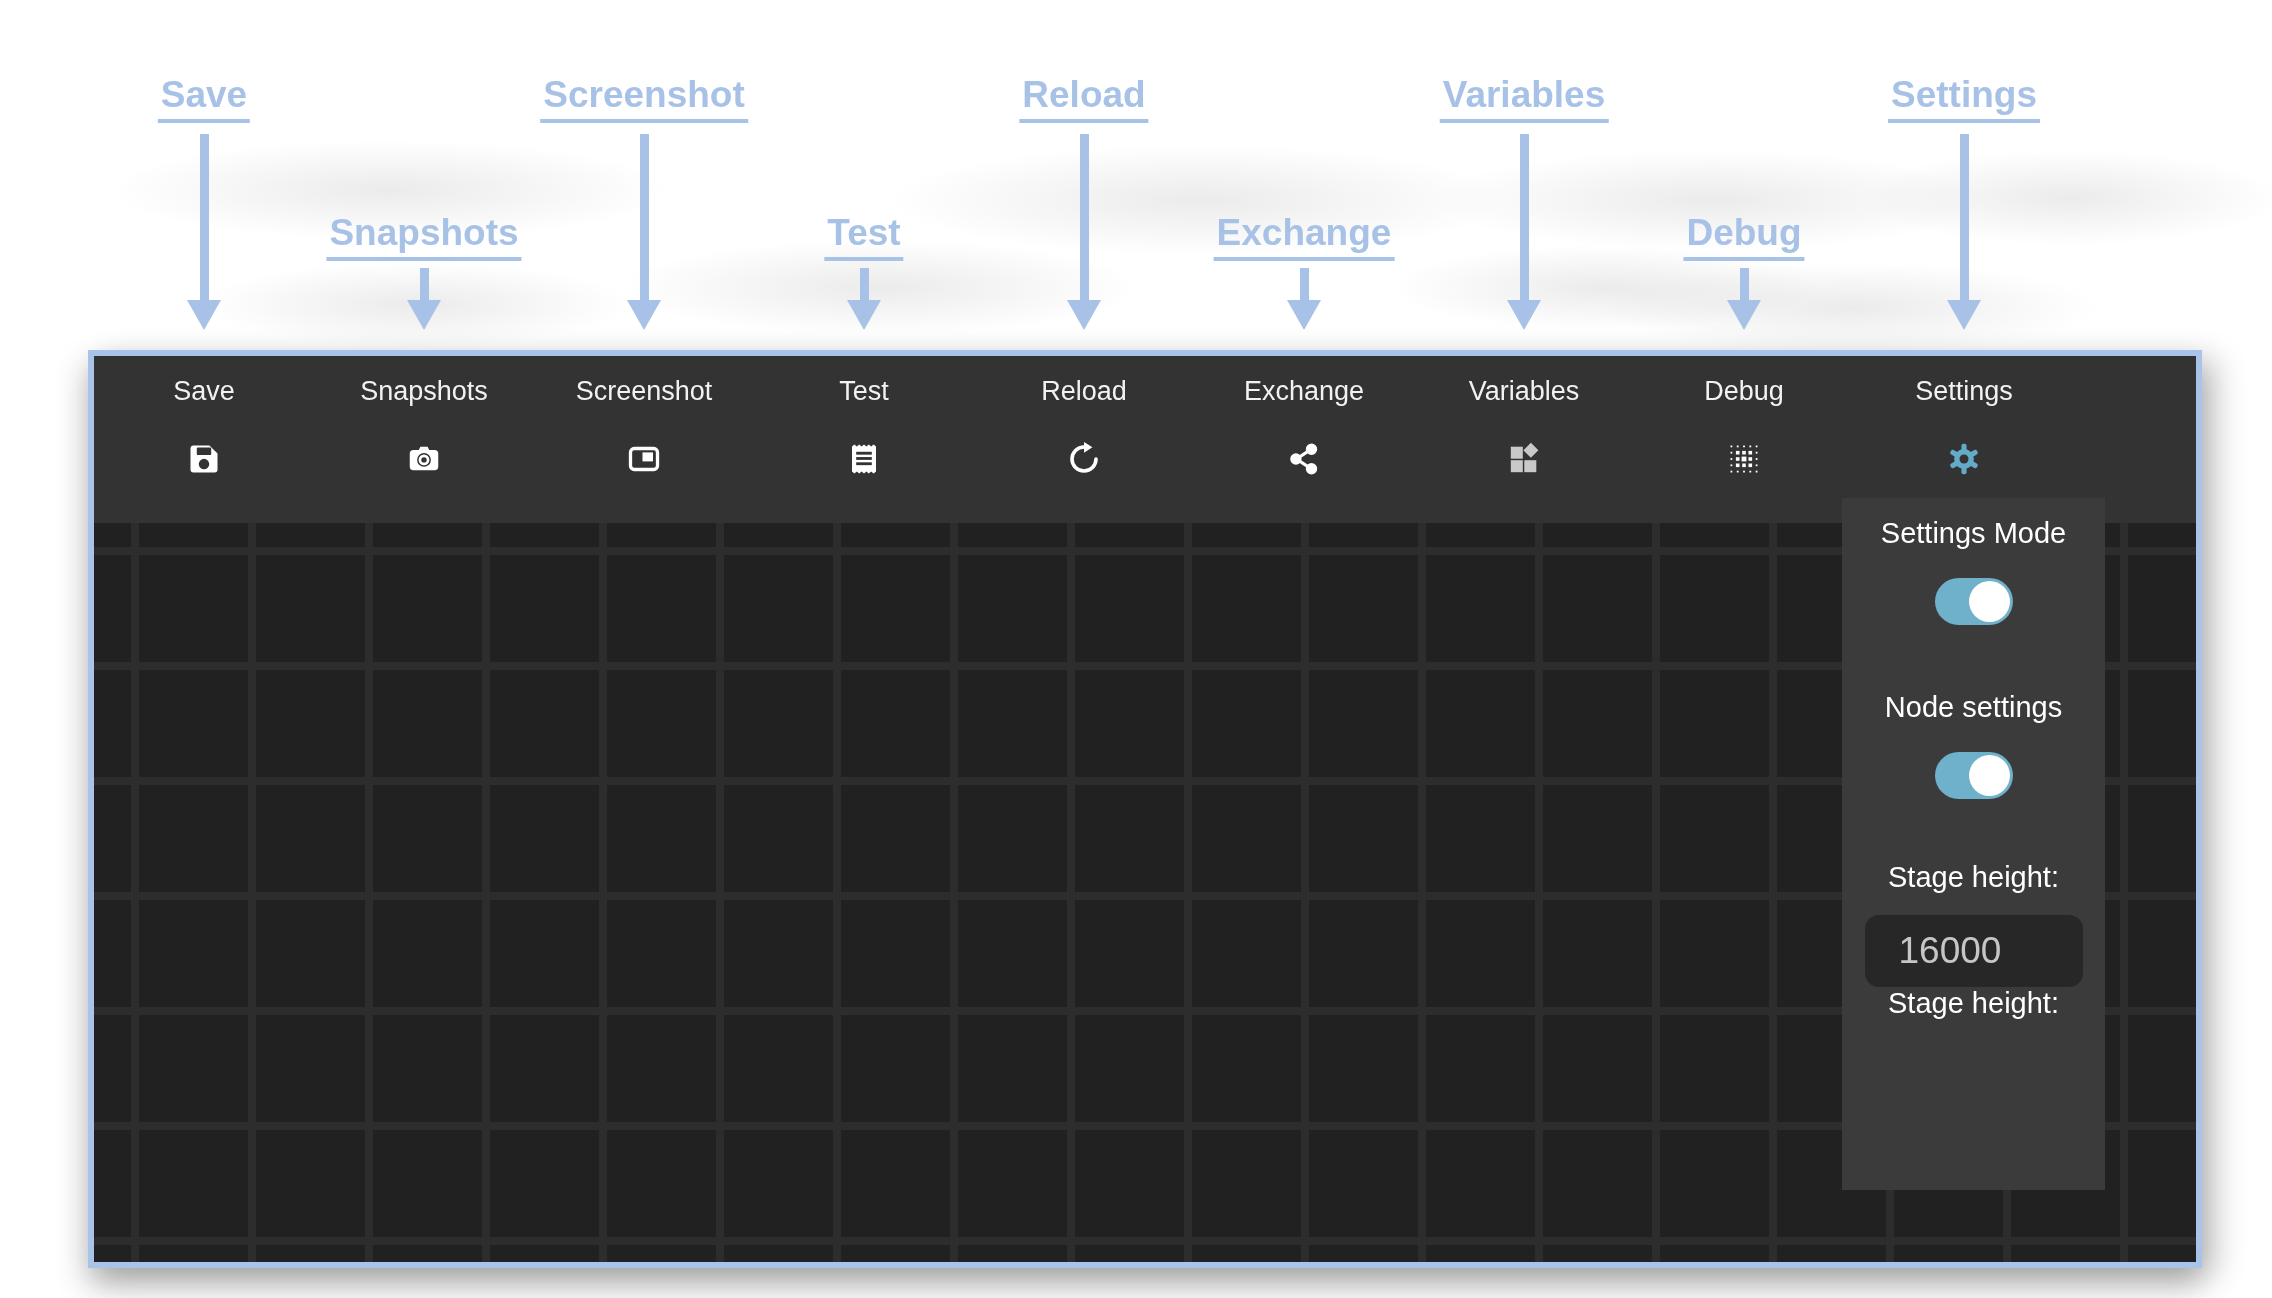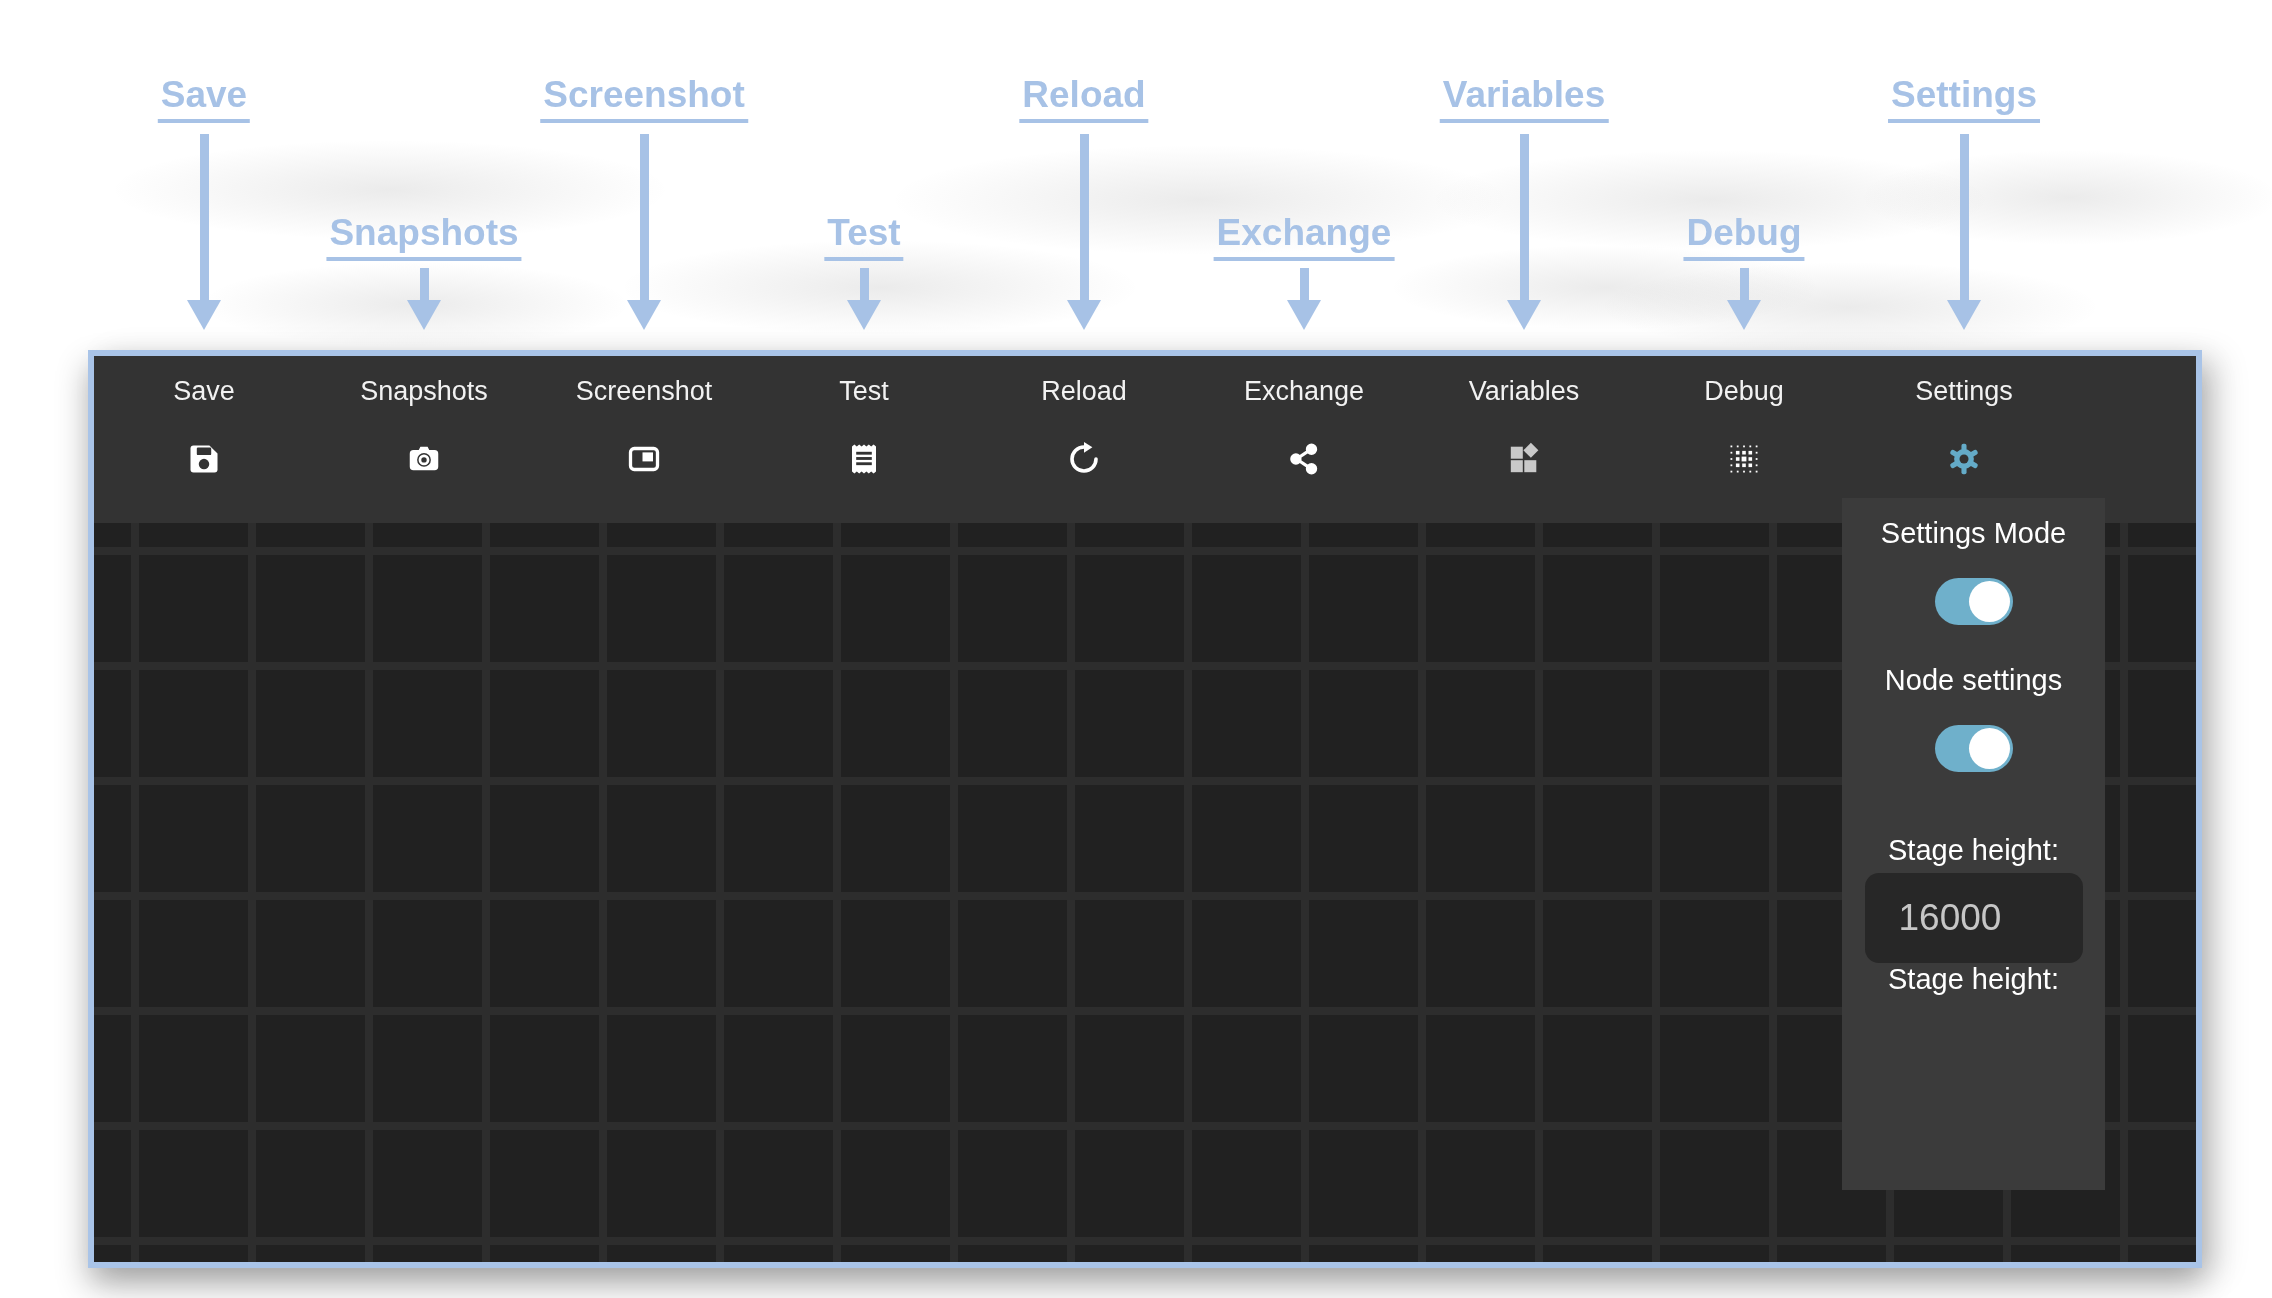--- a/index.html
+++ b/index.html
@@ -37,23 +37,23 @@
                           linear-gradient(to bottom,#2d2d2d 8px,transparent 8px);
          background-size:117px 100%,100% 115px;
          background-position:37px 0,0 24px;}
 
   
   .panel{position:absolute;left:1748px;top:142px;width:263px;height:692px;background:#3b3b3b;
          z-index:5;display:flex;flex-direction:column;align-items:center;box-sizing:border-box;padding-top:19px;}
   .panel-label{font-size:29px;color:#ffffff;line-height:32px;height:32px;}
   .toggle{position:relative;width:78px;height:47px;border-radius:24px;background:#6fb0cb;cursor:pointer;}
   .toggle .knob{position:absolute;top:3px;right:3px;width:41px;height:41px;border-radius:50%;background:#ffffff;}
-  .t1{margin-top:29px;} .l2{margin-top:39px;} .t2{margin-top:29px;}
+  .t1{margin-top:29px;} .l2{margin-top:66px;} .t2{margin-top:29px;}
   .l3{margin-top:62px;} .l4{}
-  .num-input{margin-top:7px;width:218px;height:90px;box-sizing:border-box;background:#272727;border:none;
+  .num-input{margin-top:22px;width:218px;height:72px;box-sizing:border-box;background:#272727;border:none;
          border-radius:14px;color:#c6c6c6;font-size:37px;padding-left:34px;outline:none;
          font-family:"Liberation Sans",sans-serif;}
 </style>
 </head>
 <body>
 
 <div class="page">
 
   <div class="blob" style="left:110px;top:140px;width:560px;height:100px;"></div>
   <div class="blob" style="left:620px;top:240px;width:520px;height:95px;"></div>

